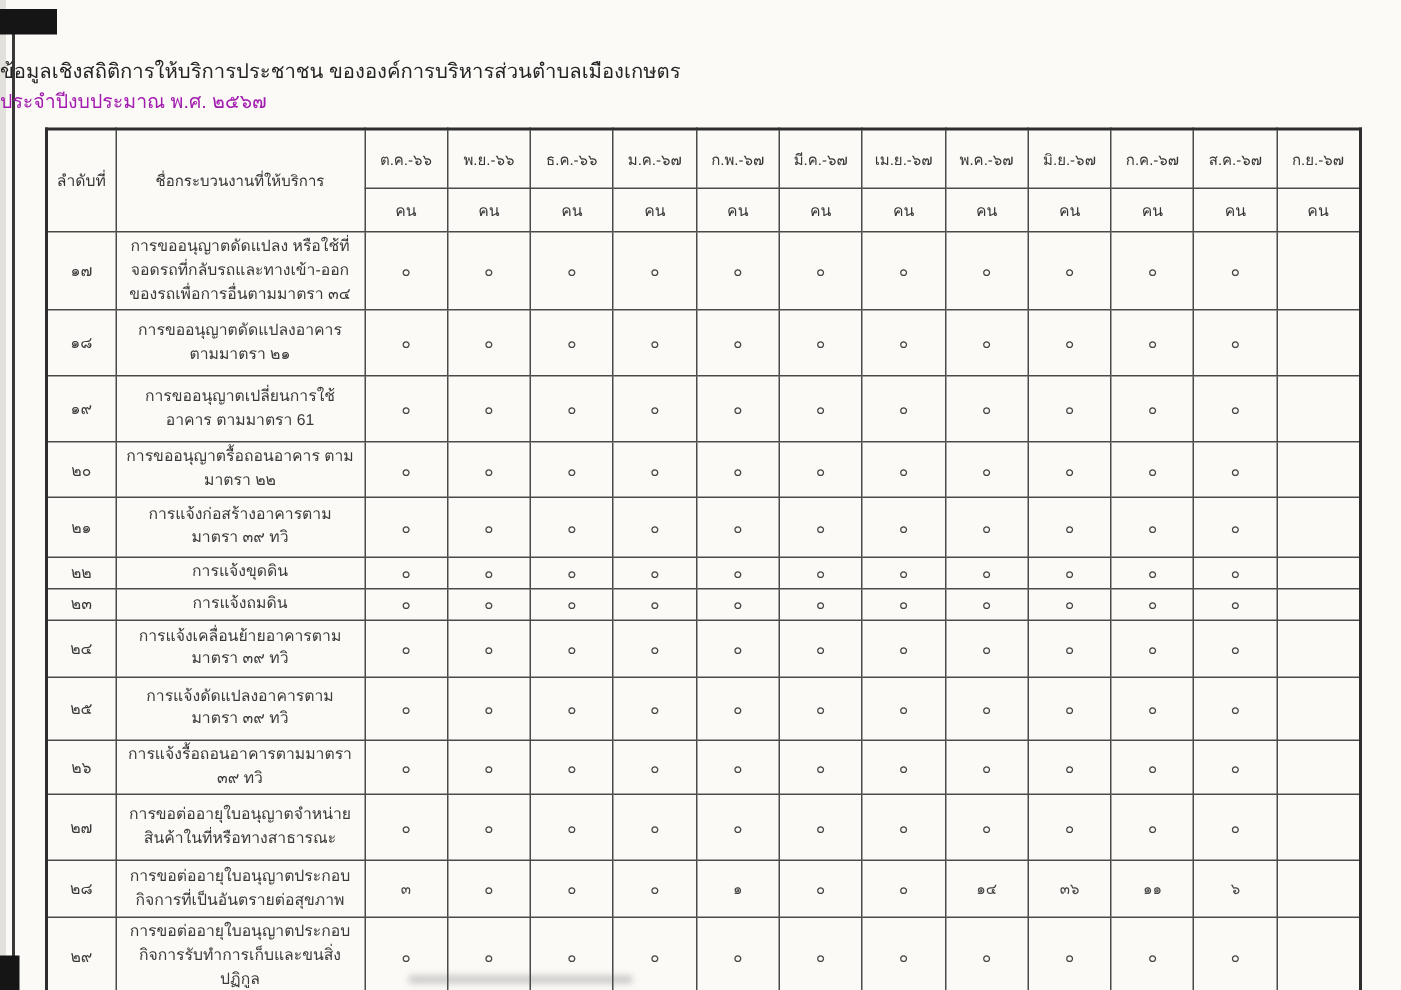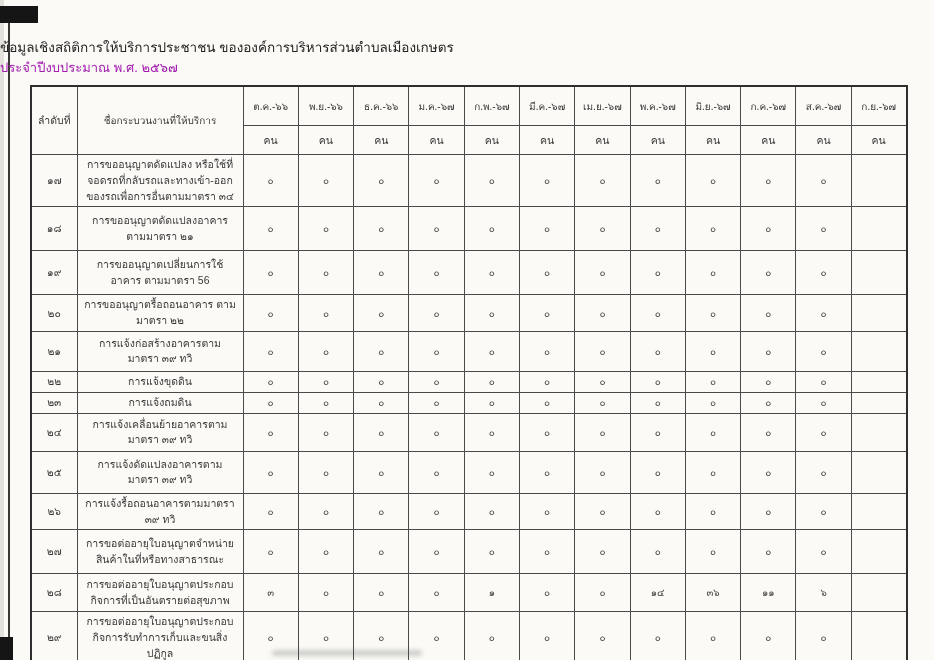--- a/index.html
+++ b/index.html
@@ -141,21 +141,21 @@
         <td class="val-cell">๐</td>
         <td class="val-cell">๐</td>
         <td class="val-cell">๐</td>
         <td class="val-cell">๐</td>
         <td class="val-cell">๐</td>
         <td class="val-cell">๐</td>
         <td class="val-cell"></td>
       </tr>
       <tr style="height: 44px;">
         <td class="num-cell">๑๙</td>
-        <td class="name-cell">การขออนุญาตเปลี่ยนการใช้อาคาร ตามมาตรา 56</td>
+        <td class="name-cell">การขออนุญาตเปลี่ยนการใช้อาคาร ตามมาตรา 61</td>
         <td class="val-cell">๐</td>
         <td class="val-cell">๐</td>
         <td class="val-cell">๐</td>
         <td class="val-cell">๐</td>
         <td class="val-cell">๐</td>
         <td class="val-cell">๐</td>
         <td class="val-cell">๐</td>
         <td class="val-cell">๐</td>
         <td class="val-cell">๐</td>
         <td class="val-cell">๐</td>

